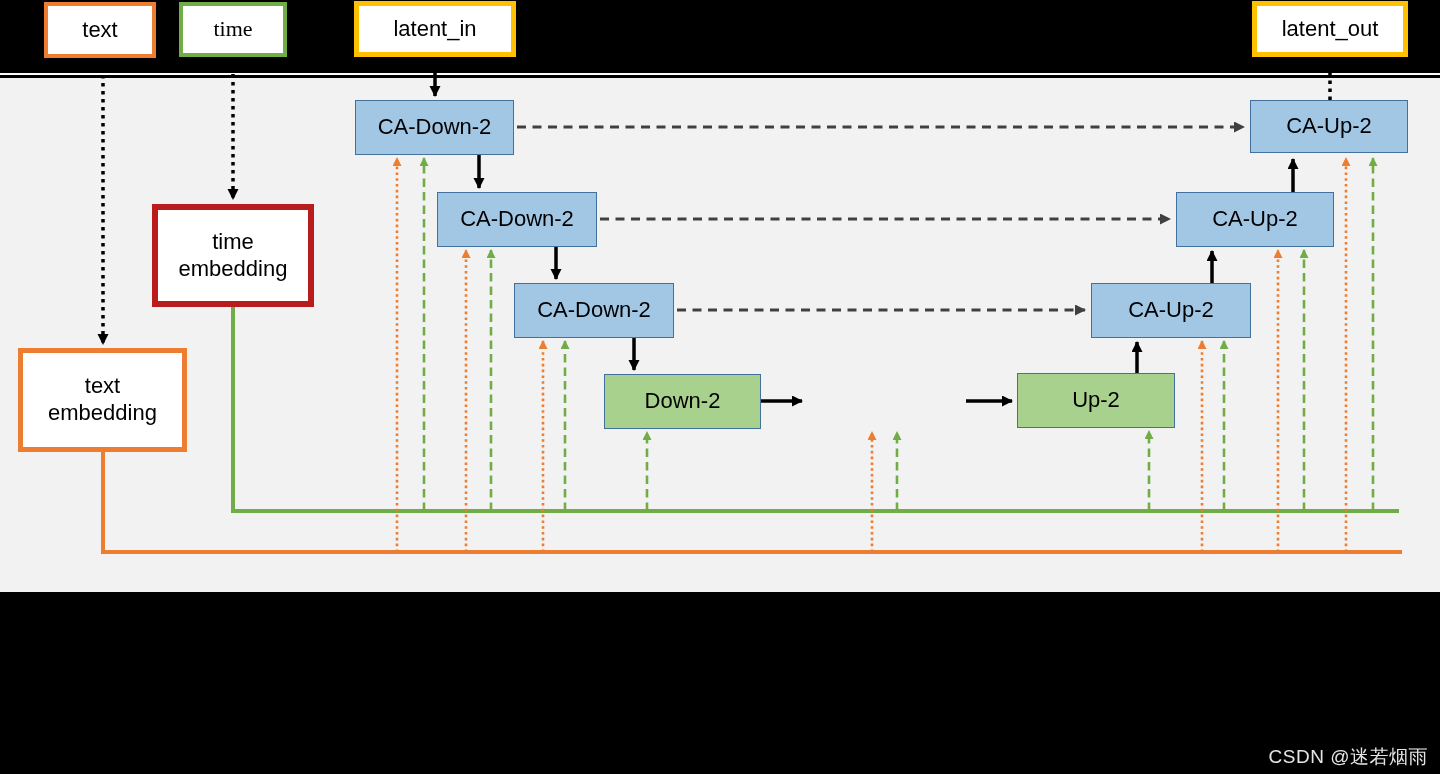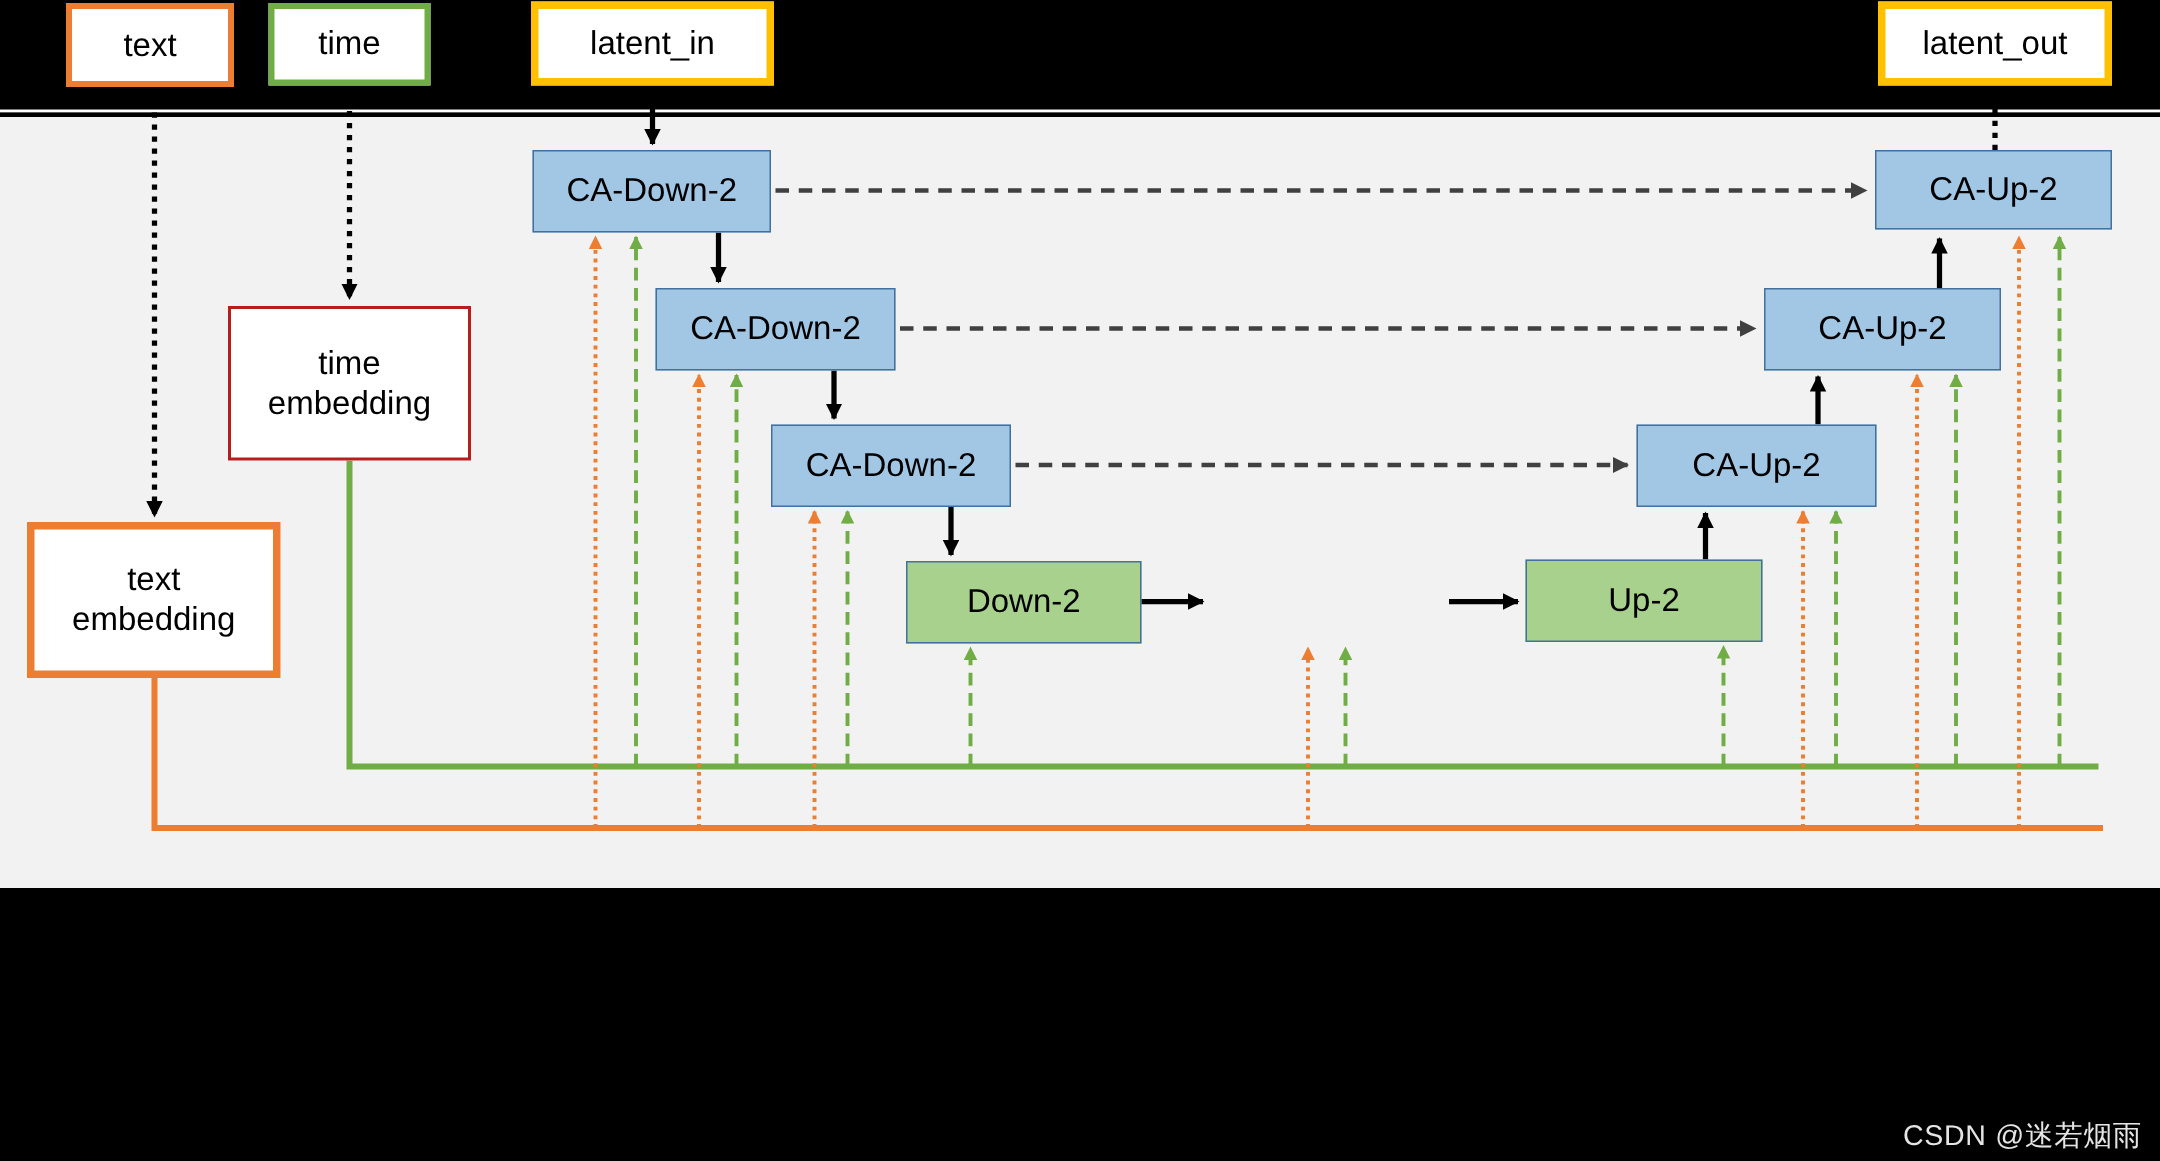--- a/index.html
+++ b/index.html
@@ -15,24 +15,24 @@
     position:absolute;left:0;top:75px;width:1440px;height:517px;
     background:#F2F2F2;border-top:3px solid #000;box-sizing:border-box;z-index:1;
   }
   #wires{position:absolute;left:0;top:0;width:1440px;height:774px;z-index:2;}
   .box{
     position:absolute;box-sizing:border-box;display:flex;align-items:center;justify-content:center;
     text-align:center;color:#000000;z-index:3;line-height:1.22;
   }
   .io{background:#fff;font-size:22px;}
   .io.orange{border:4px solid #ED7D31;}
-  .io.green{border:4px solid #70AD47;}
+  .io.green{border:4px solid #70AD47;font-family:Liberation Serif, serif;}
   .io.gold{border:5px solid #FFC000;}
   .emb{background:#fff;font-size:22px;padding:4px 14px;}
-  .emb.green{border:2px solid #b91c1c;}
+  .emb.green{border:6px solid #b91c1c;}
   .emb.orange{border:5px solid #ED7D31;}
   .blk{font-size:22px;border:1.6px solid #41719C;}
   .blk.blue{background:#A2C7E5;}
   .blk.greenfill{background:#A9D18E;}
   .blk.peach{background:#F8CBAD;border:2px solid #FFC000;}
   #watermark{
     position:absolute;top:744px;right:12px;z-index:3;
     color:#e5e5e5;font-size:19px;letter-spacing:0.5px;
   }
 </style>

